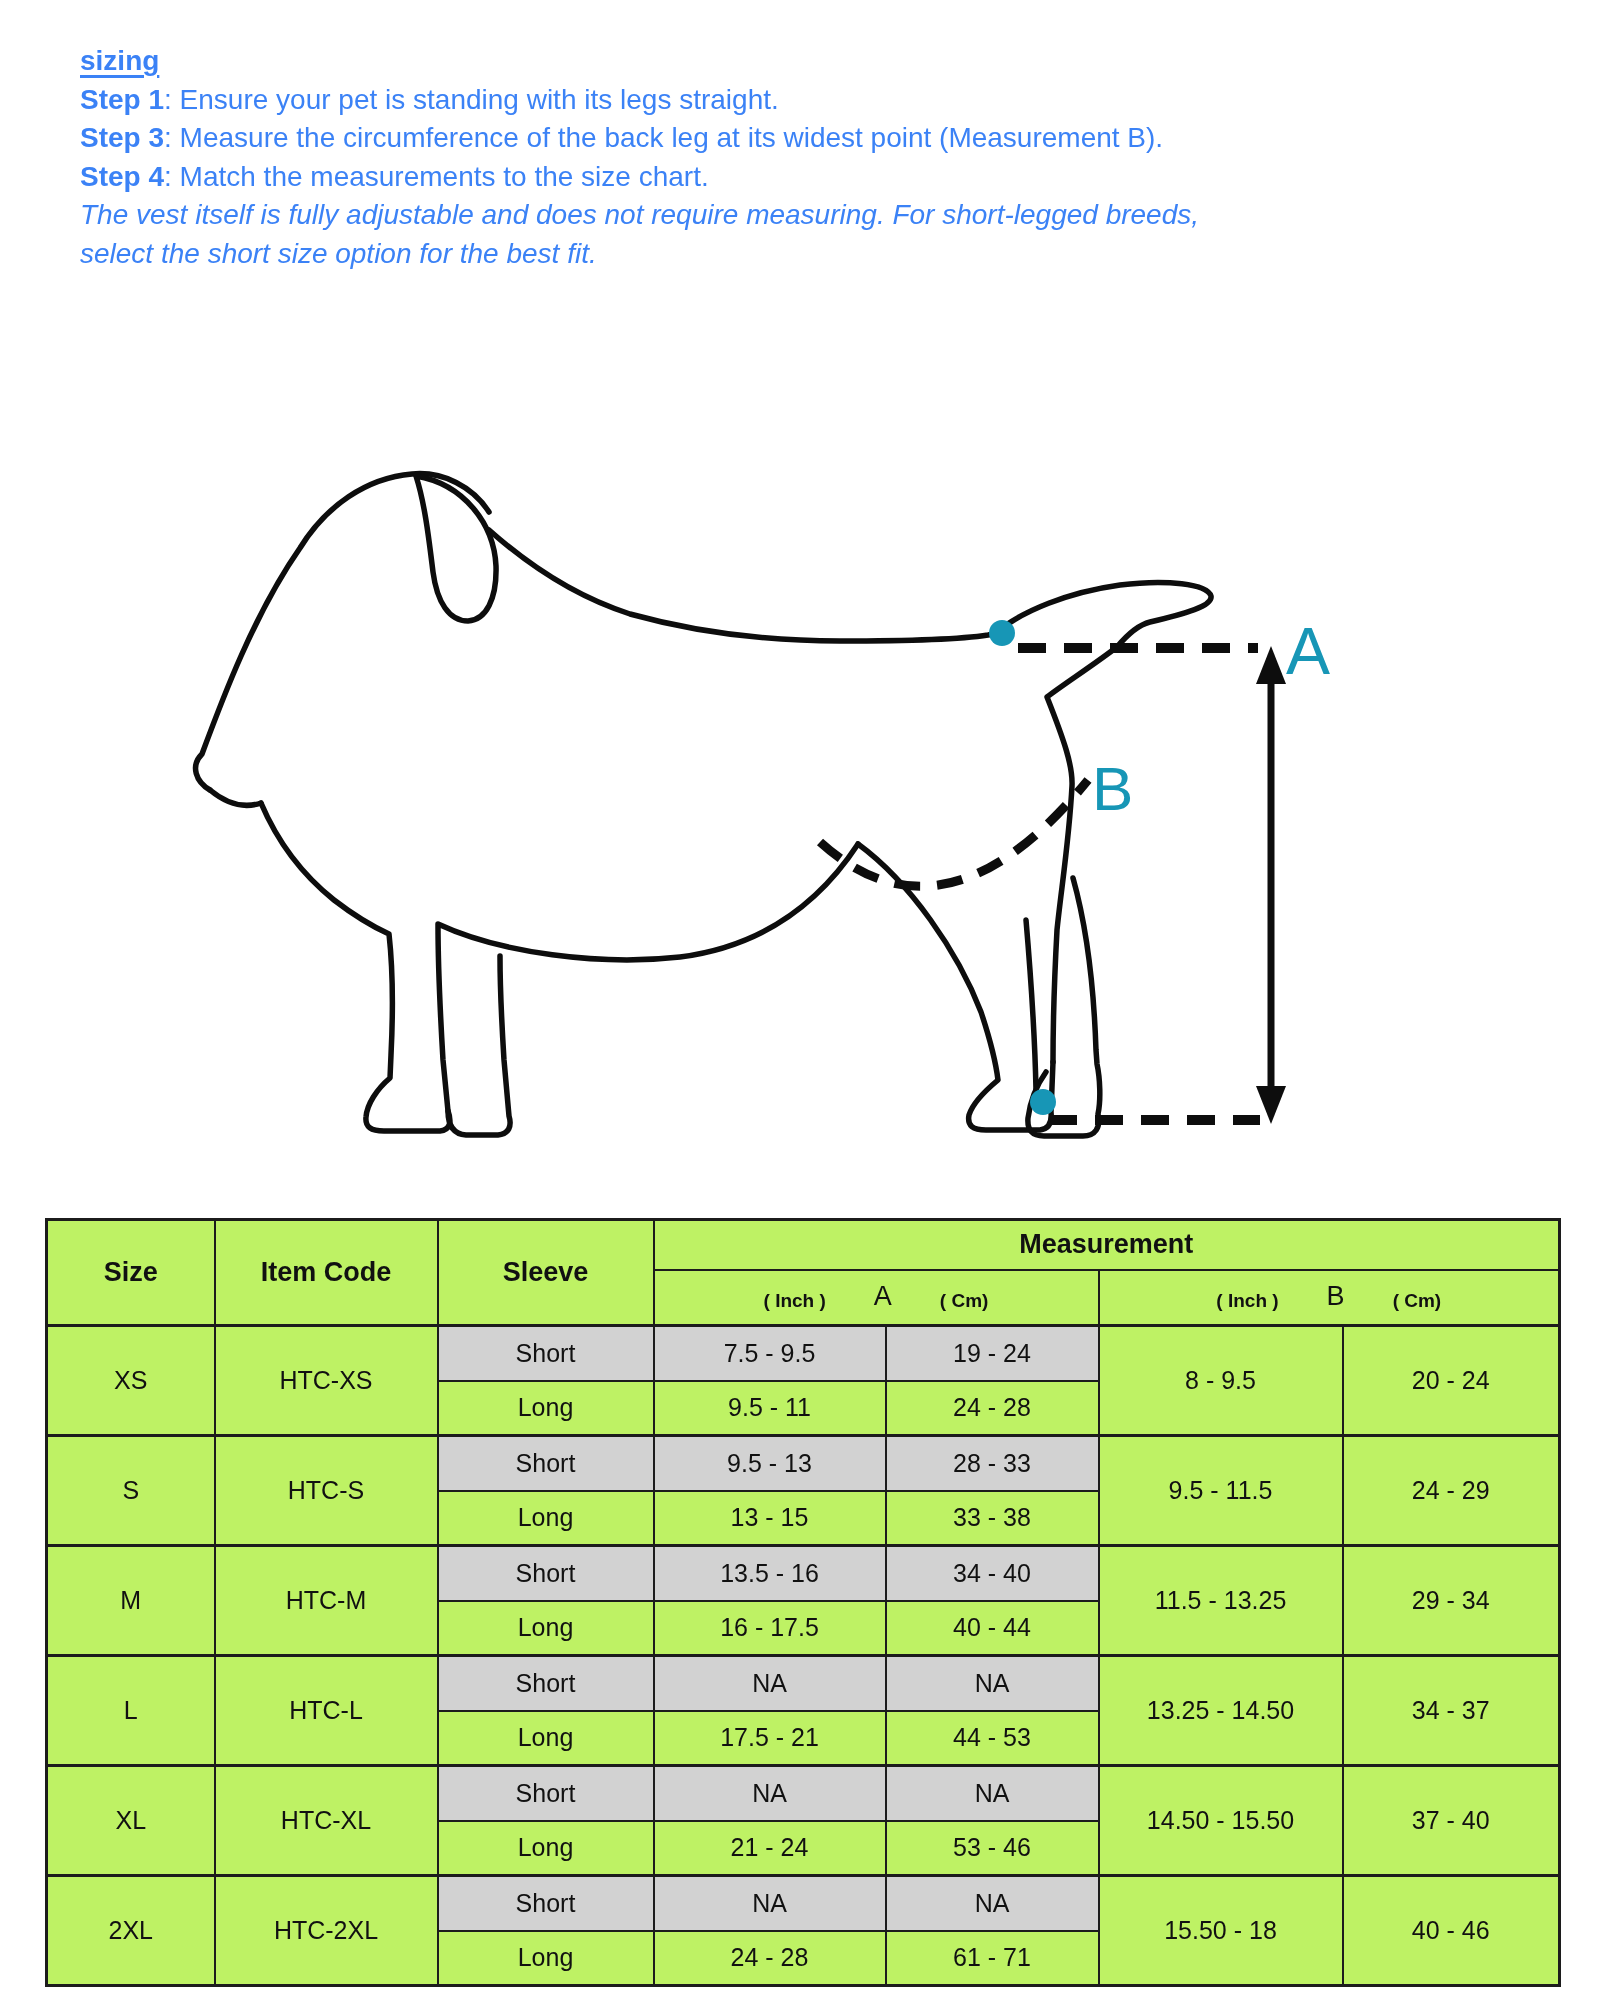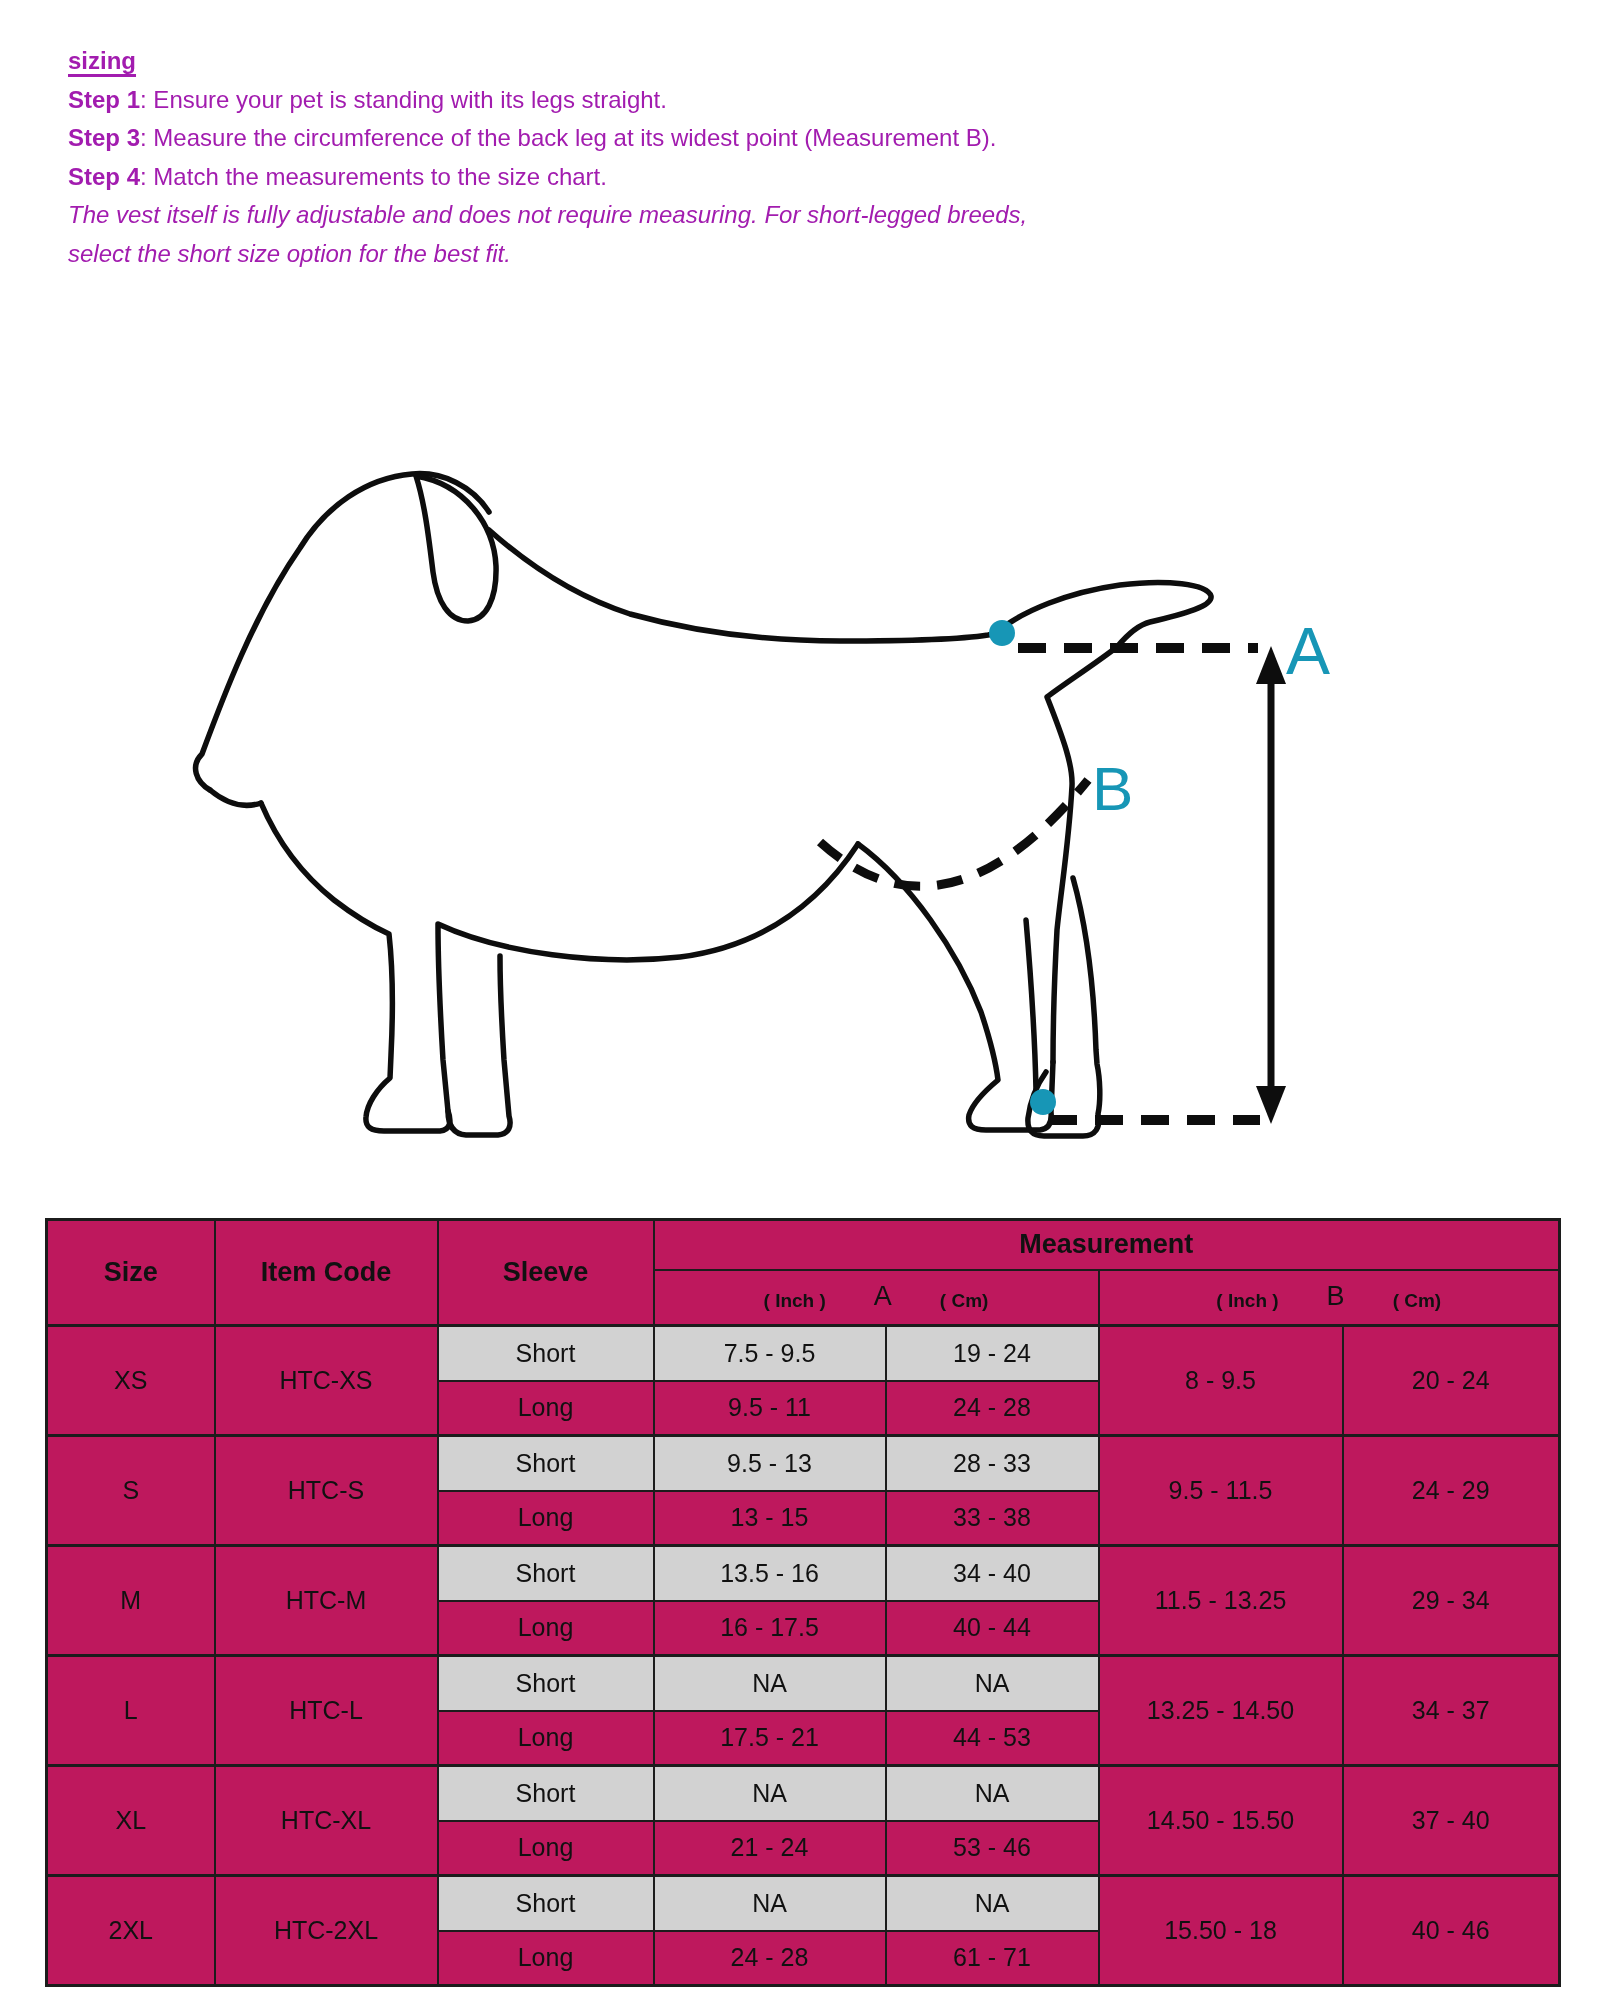--- a/index.html
+++ b/index.html
@@ -6,42 +6,42 @@
   body{
     width:1600px;height:2000px;
     background:#ffffff;
     font-family:"Liberation Sans", sans-serif;
     color:#161616;
     position:relative;
     overflow:hidden;
   }
   
   .instructions{
-    position:absolute;left:68px;top:42px;width:1480px;
-    font-size:24px;line-height:38.5px;color:#a21caf;
+    position:absolute;left:80px;top:42px;width:1480px;
+    font-size:28px;line-height:38.5px;color:#3b82f6;
   }
   .instructions .title{
     font-weight:bold;
     text-decoration:underline;
     text-decoration-thickness:3px;
     text-underline-offset:5px;
   }
   .step-label{font-weight:bold;}
   .note-label{font-style:italic;}
   .note-line{font-style:italic;}
   
   .diagram{position:absolute;left:180px;top:450px;width:1180px;height:700px;}
   .diagram svg{display:block;}
   
   .size-table-wrap{position:absolute;left:45px;top:1218px;}
   table.size-table{
     border-collapse:collapse;
     table-layout:fixed;
     width:1513px;
-    background:#be185d;
+    background:#bef264;
     padding-left:8px;
   }
   table.size-table th, table.size-table td{
     border:2px solid #1c1c1c;
     text-align:center;
     vertical-align:middle;
     padding:0;
     font-size:25px;
     color:#111111;
   }

